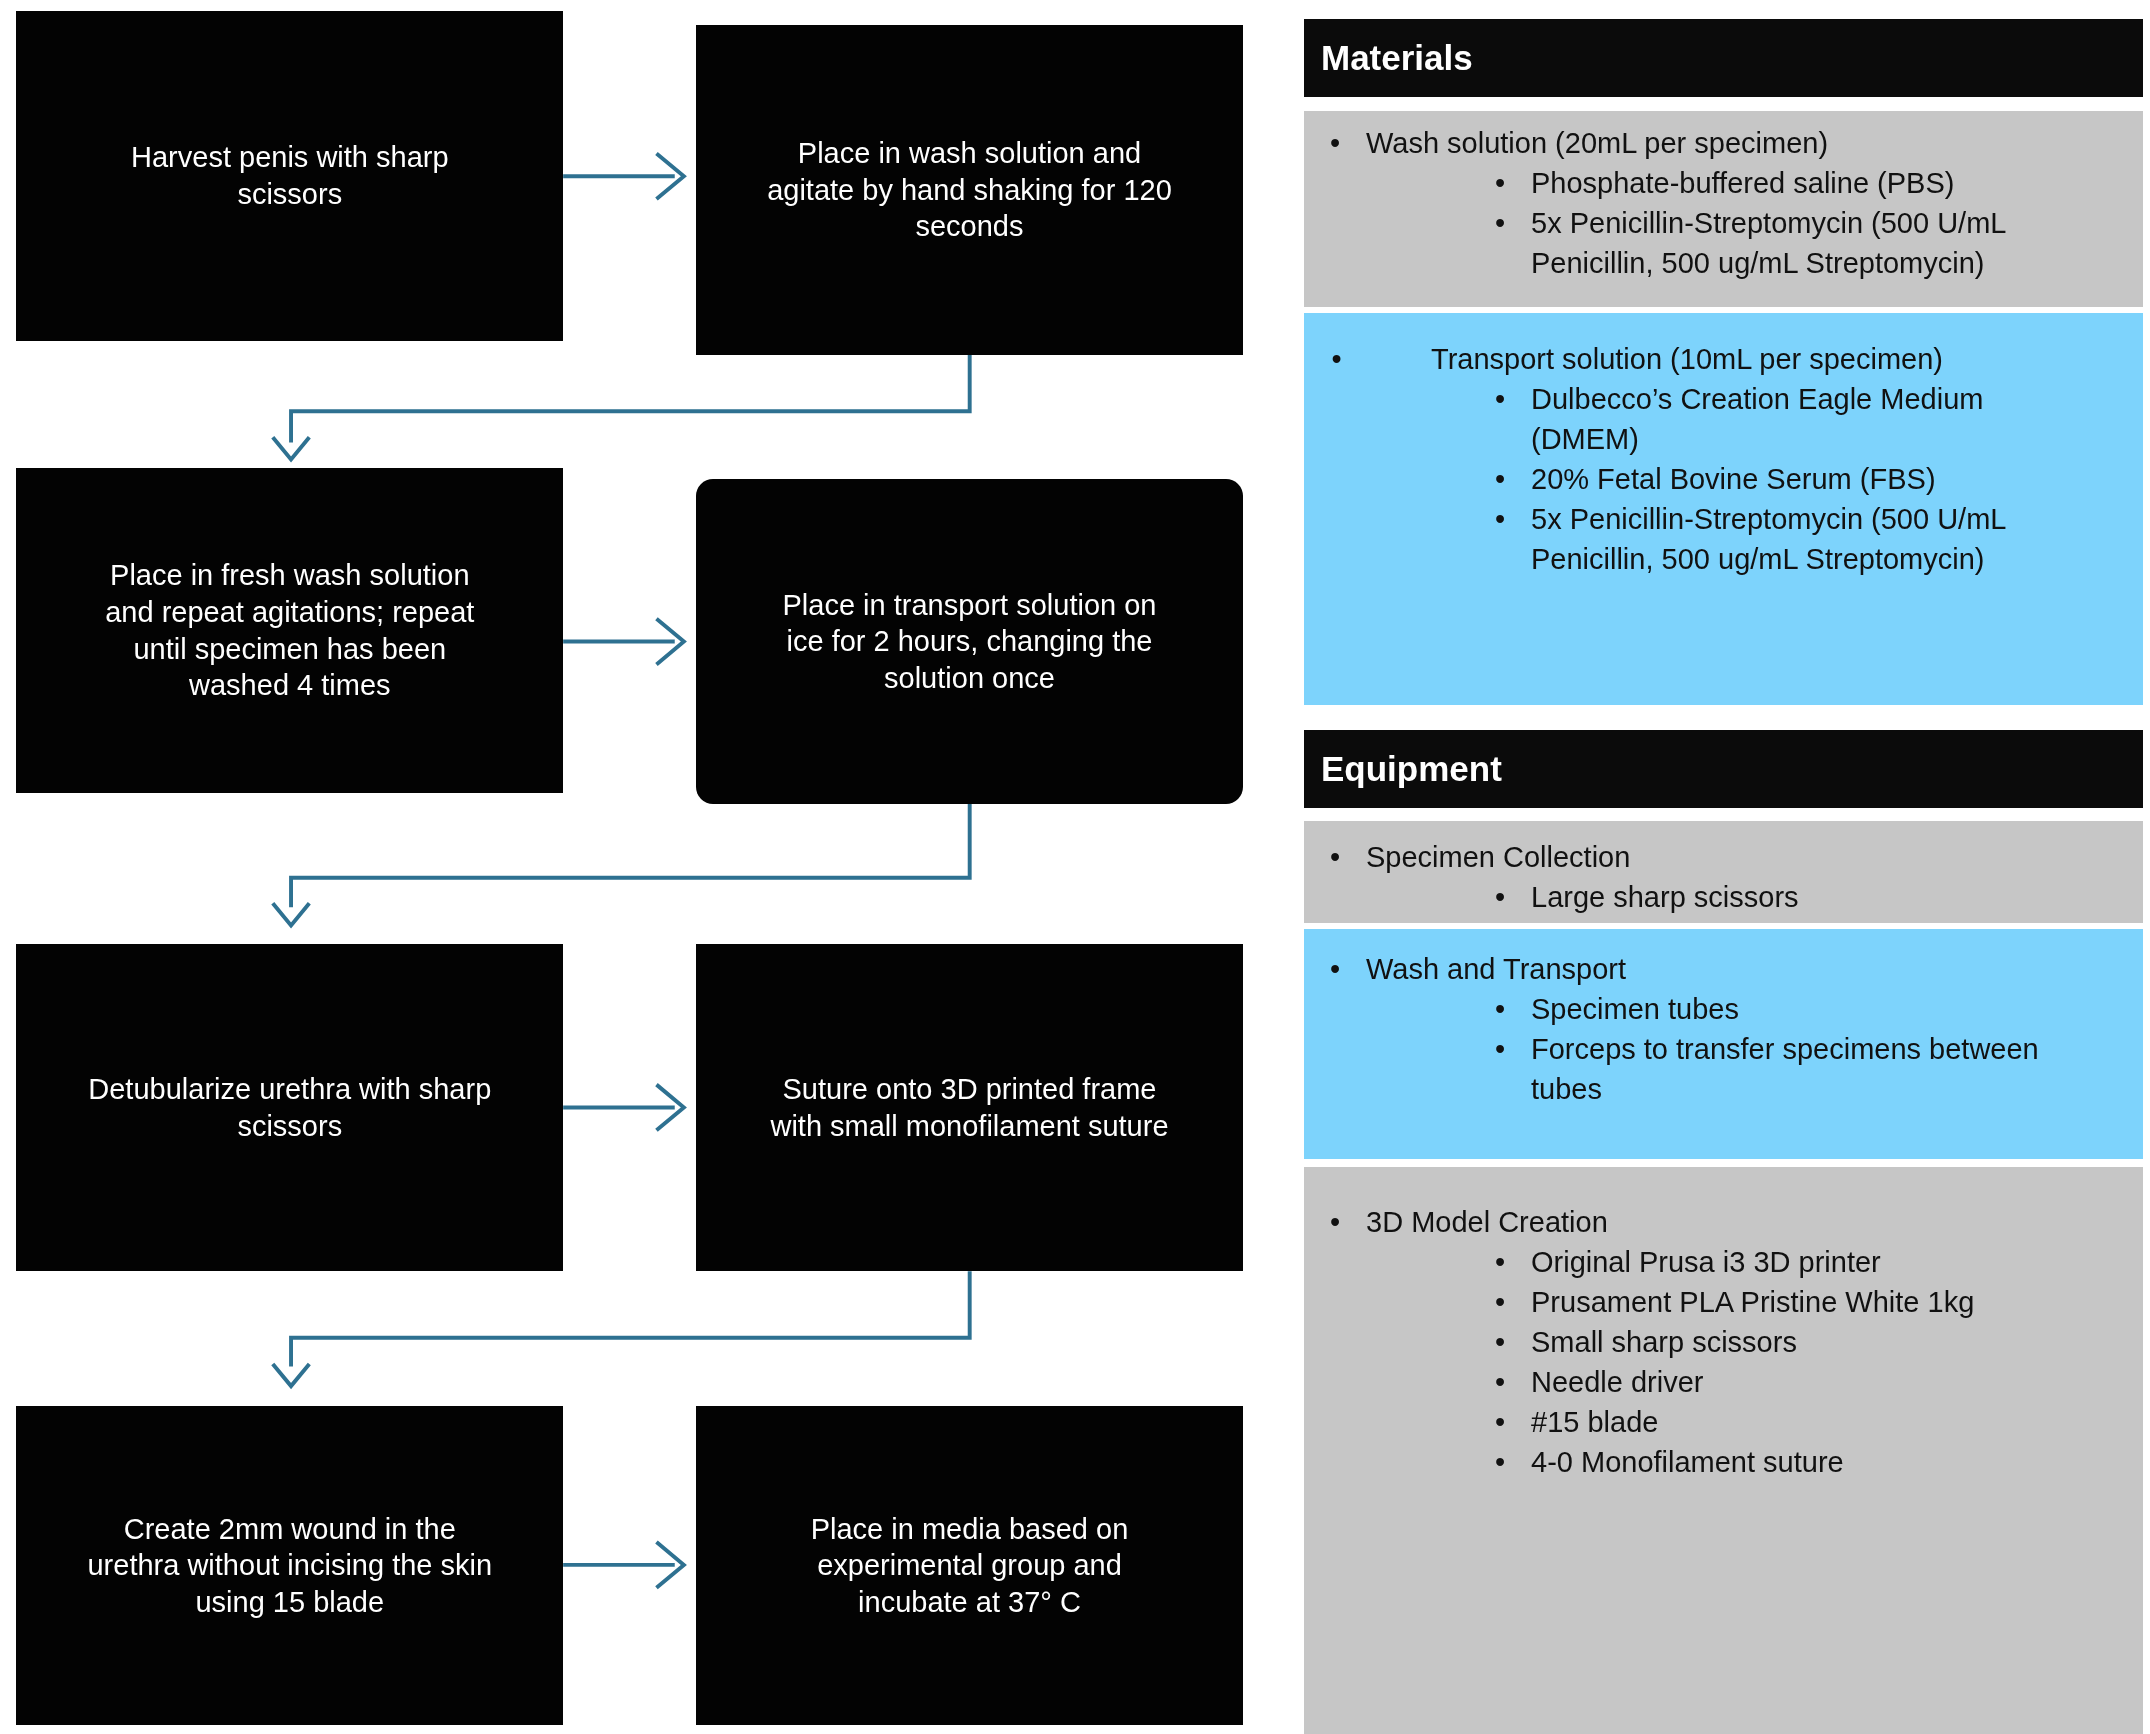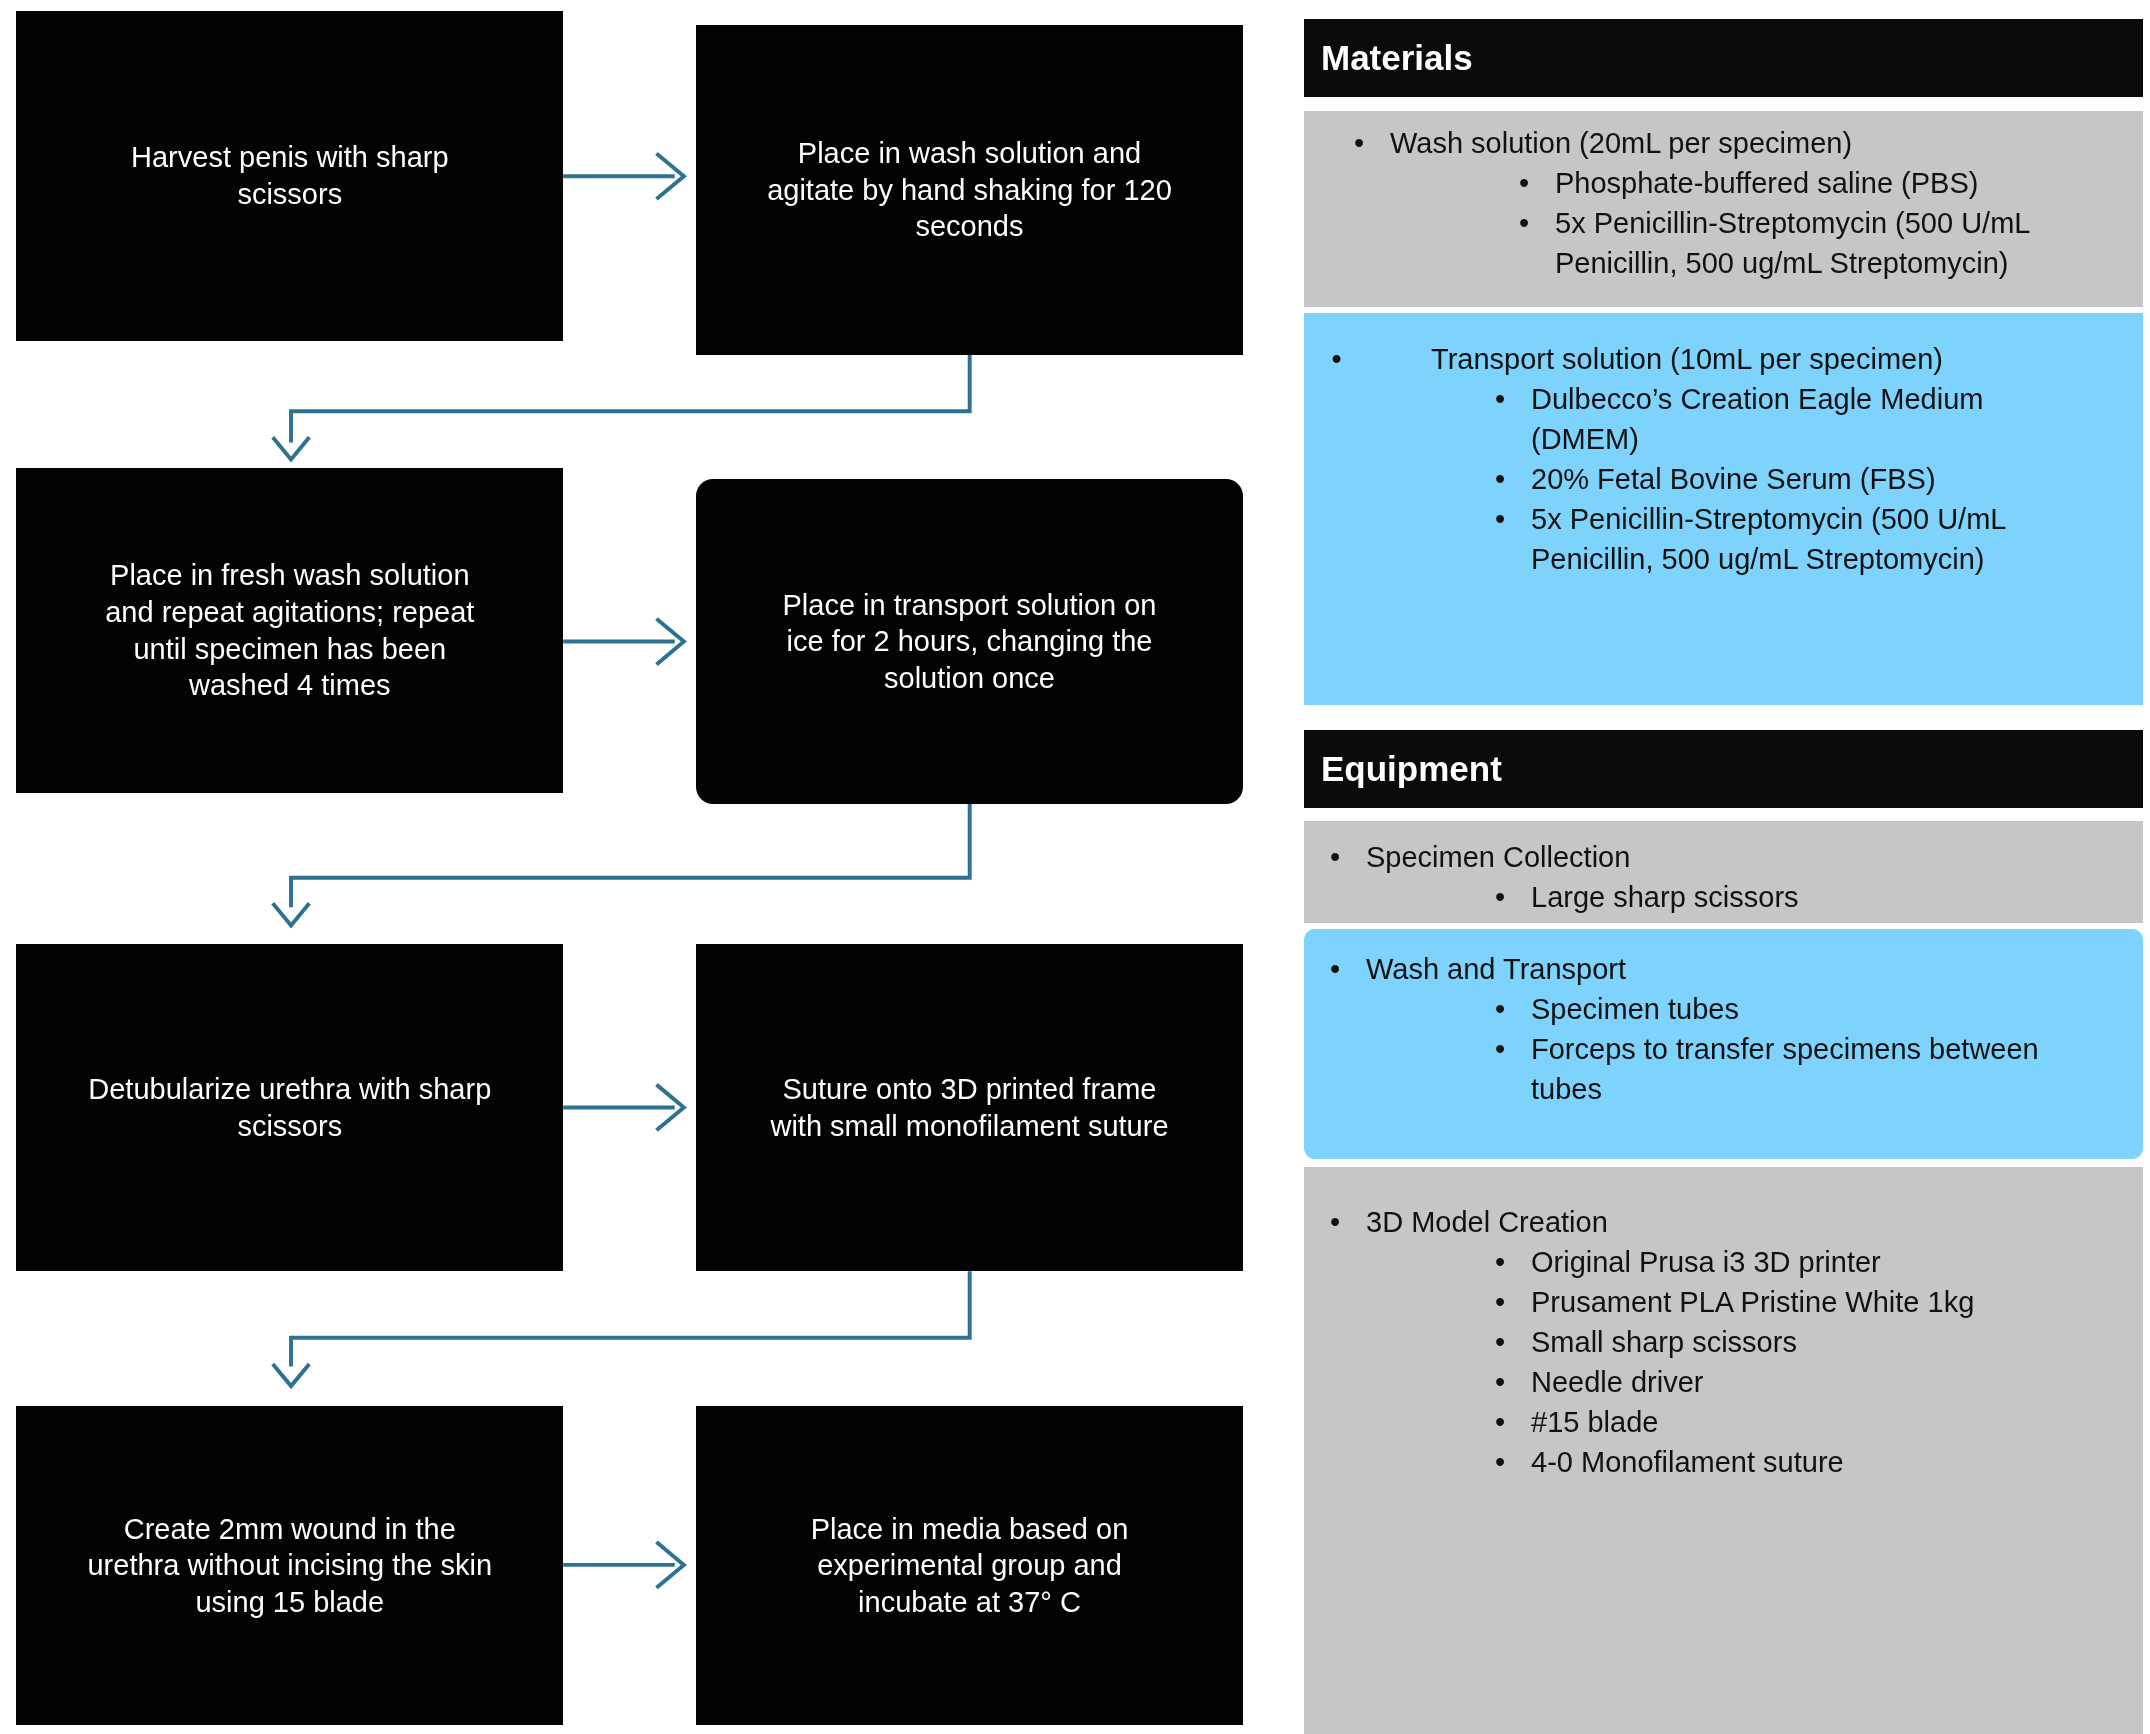--- a/index.html
+++ b/index.html
@@ -22,24 +22,24 @@
 
   
   .side{position:absolute;left:1304px;width:839px;}
   .hdr{background:#0b0b0b;color:#ffffff;font-weight:bold;font-size:35px;
        display:flex;align-items:center;padding-left:17px;box-sizing:border-box;}
   #hdr-materials{top:19px;height:78px;}
   #hdr-equipment{top:730px;height:78px;}
   .panel{box-sizing:border-box;color:#111111;}
   .panel.dark{background:#c6c6c6;}
   .panel.light{background:#7dd3fc;}
-  #p-wash      {top:111px; height:196px;padding-left:24px;}
+  #p-wash      {top:111px; height:196px;}
   #p-transport {top:313px; height:392px;}
   #p-collection{top:821px;height:102px;}
-  #p-washtrans {top:929px;height:230px;border-radius:11px;}
+  #p-washtrans {top:929px;height:230px;}
   #p-3dmodel   {top:1167px;height:567px;}
 
   .panel ul{list-style:none;margin:0;padding:0 46px 0 0;}
   #p-wash ul{padding-top:11.7px;} #p-transport ul{padding-top:26px;}
   #p-collection ul{padding-top:15.7px;} #p-washtrans ul{padding-top:19.6px;}
   #p-3dmodel ul{padding-top:35px;}
   .panel li{position:relative;font-size:29px;line-height:40px;}
   .panel li span{white-space:pre-line;}
   li.l1{padding-left:62px;}
   li.l1::before{content:"\2022";position:absolute;left:26px;}

